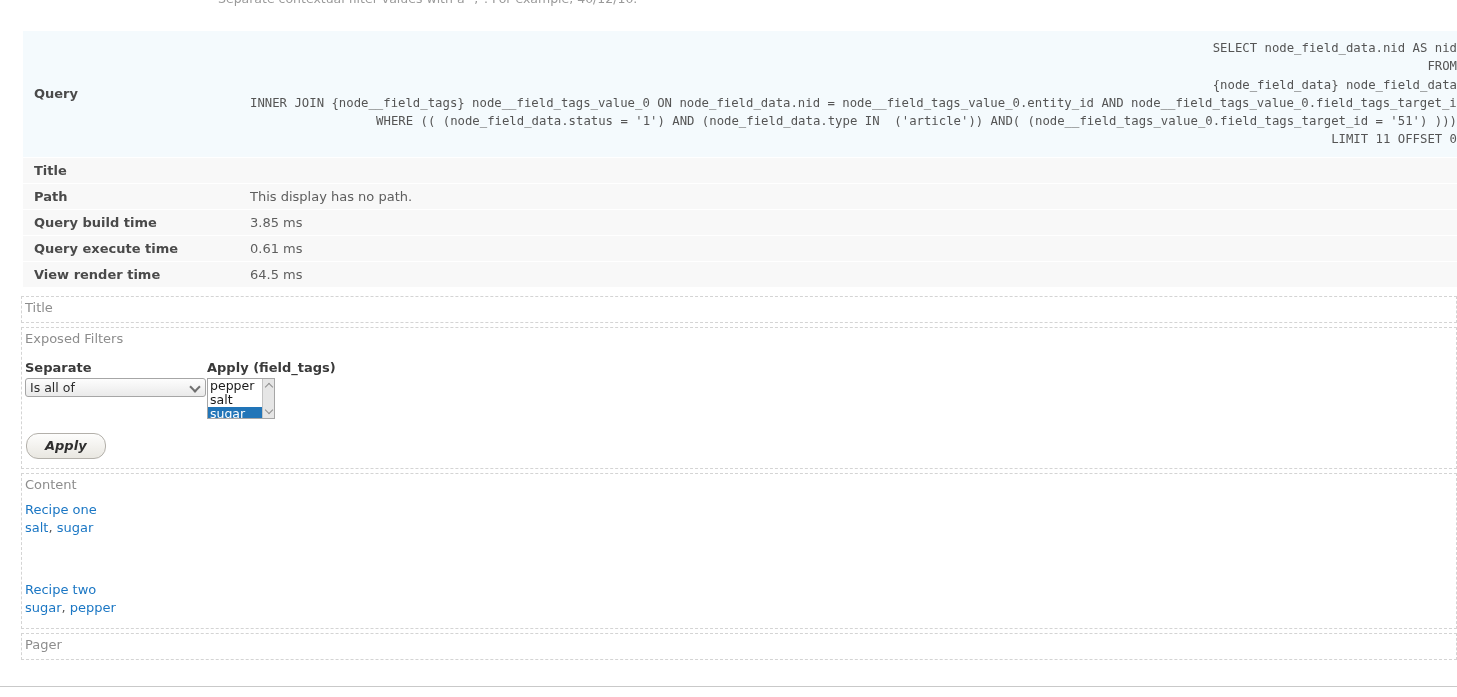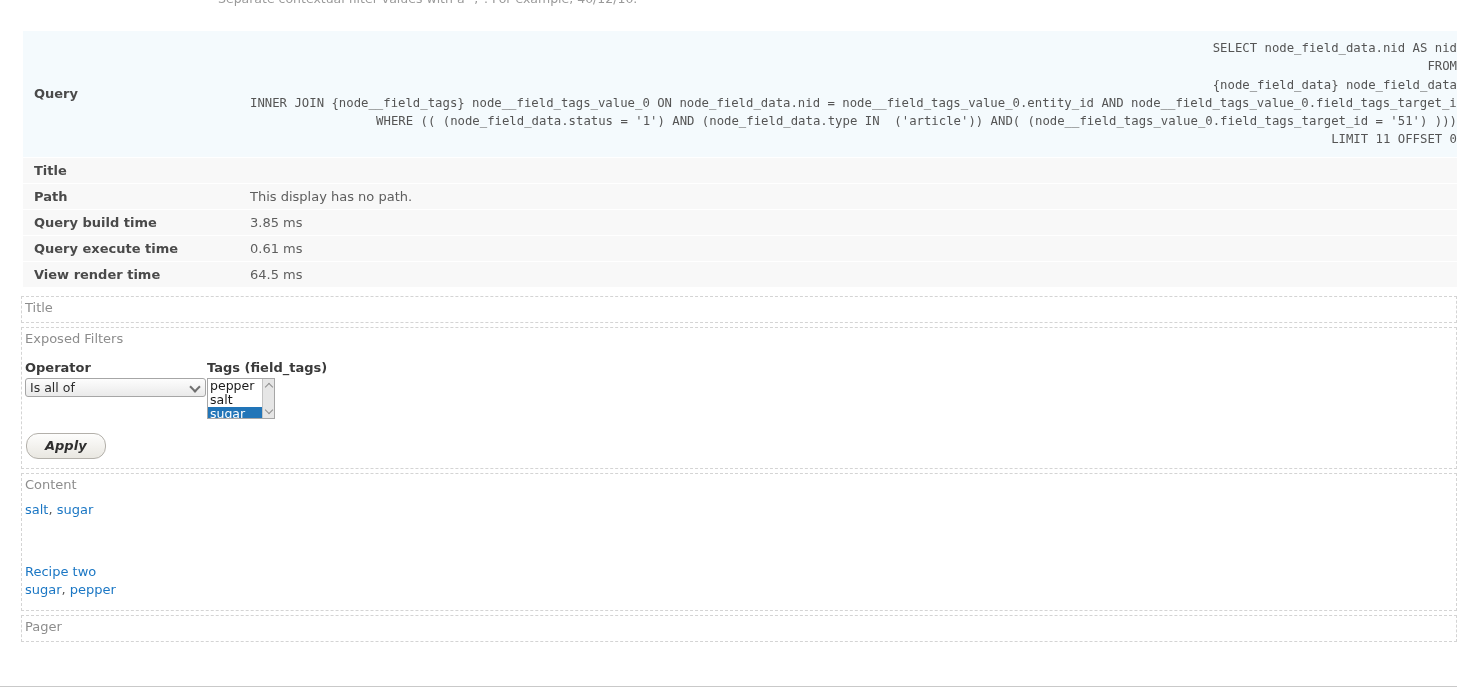--- a/index.html
+++ b/index.html
@@ -288,31 +288,31 @@
   <div class="section sec-title-only">
     <div class="section-title">Title</div>
   </div>
 
   <div class="section">
     <div class="section-title">Exposed Filters</div>
     <div class="section-body">
       <div class="filter-row">
 
         <div class="filter-col operator">
-          <label class="filter-label">Operator</label>
+          <label class="filter-label">Separate</label>
           <span class="select-wrap">
             <select class="operator-select">
               <option>Is all of</option>
             </select>
             <span class="chev"></span>
           </span>
         </div>
 
         <div class="filter-col tags">
-          <label class="filter-label">Tags (field_tags)</label>
+          <label class="filter-label">Apply (field_tags)</label>
           <div class="listbox">
             <ul>
               <li>pepper</li>
               <li>salt</li>
               <li class="selected">sugar</li>
             </ul>
             <div class="lb-scroll">
               <span class="lb-arrow up"></span>
               <span class="lb-arrow down"></span>
             </div>
@@ -324,20 +324,23 @@
         <button class="apply-btn">Apply</button>
       </div>
     </div>
   </div>
 
   <div class="section">
     <div class="section-title">Content</div>
     <div class="content-body">
 
       <div class="node-row">
+        <div>
+          <a class="vlink" href="#">Recipe one</a>
+        </div>
         <div class="tagline">
           <a class="vlink" href="#">salt</a><span class="tagsep">, </span><a class="vlink" href="#">sugar</a>
         </div>
       </div>
 
       <div class="node-row spaced">
         <div>
           <a class="vlink" href="#">Recipe two</a>
         </div>
         <div class="tagline">

